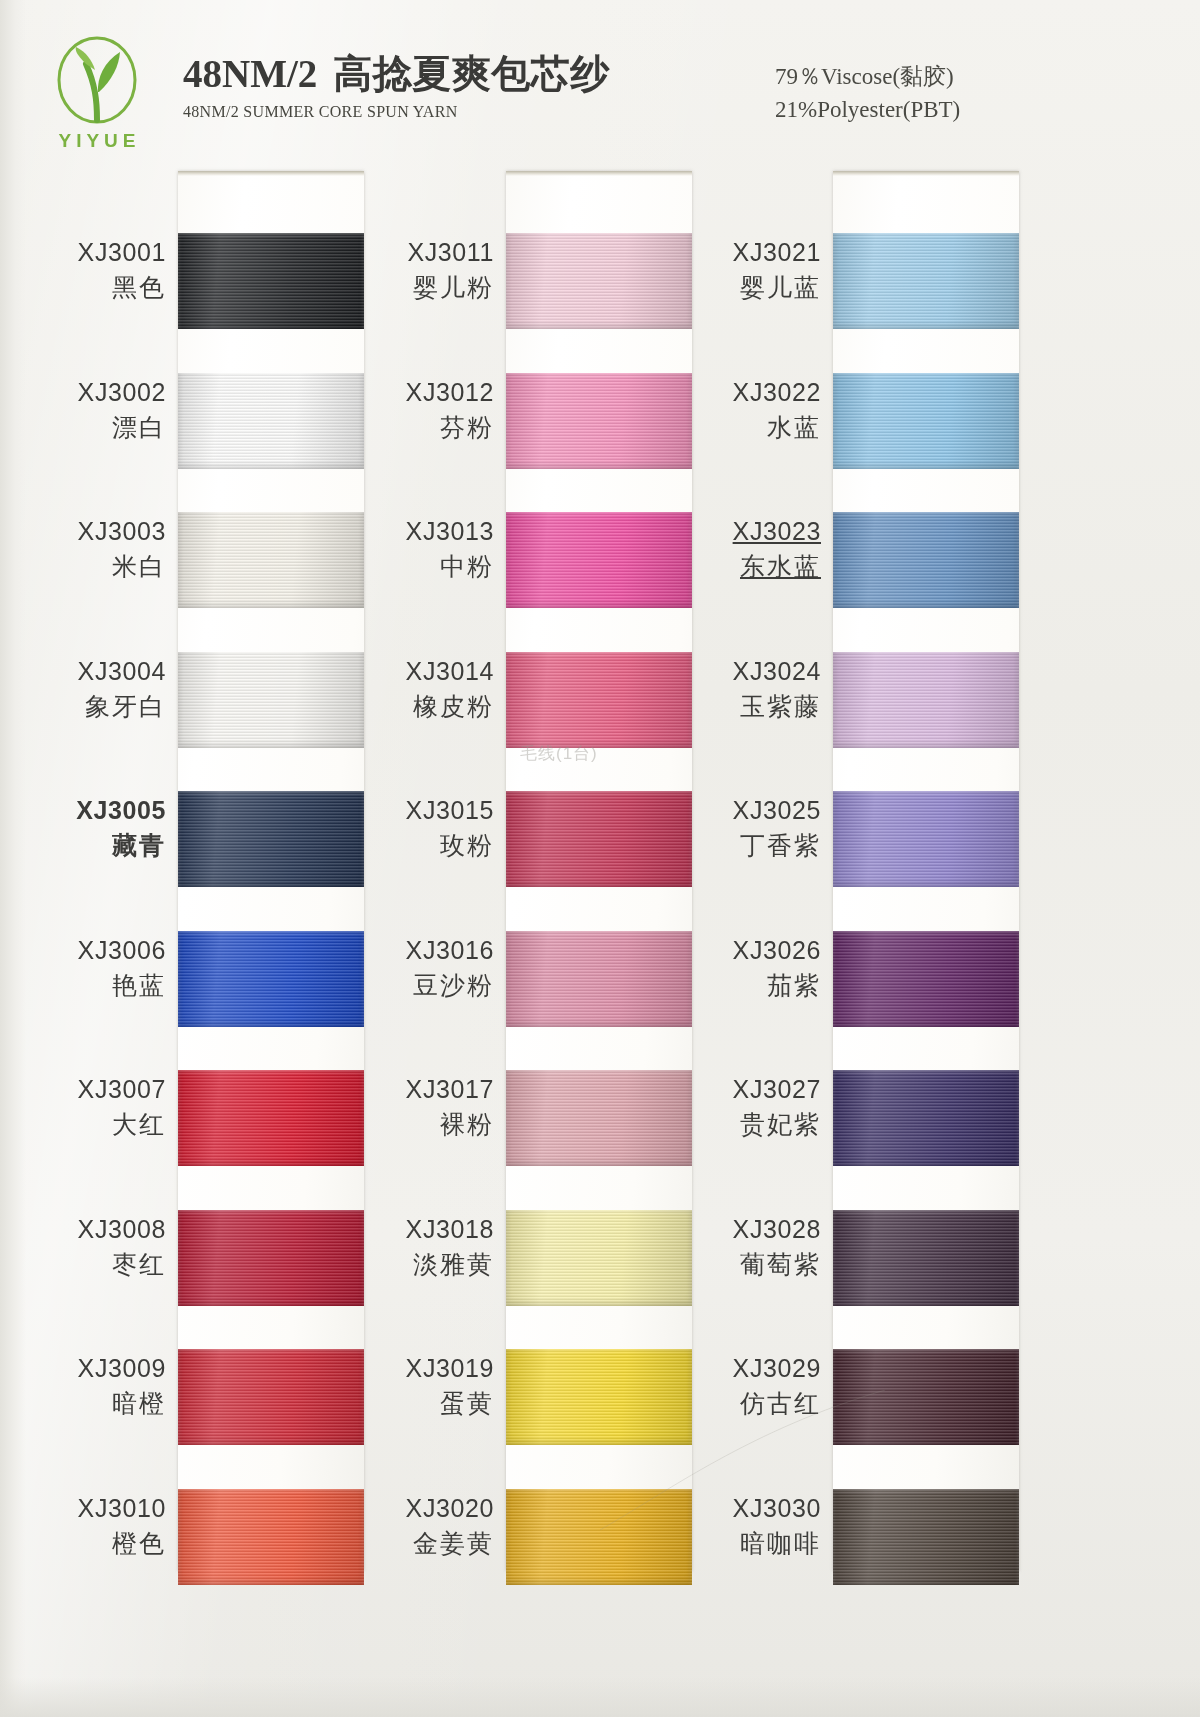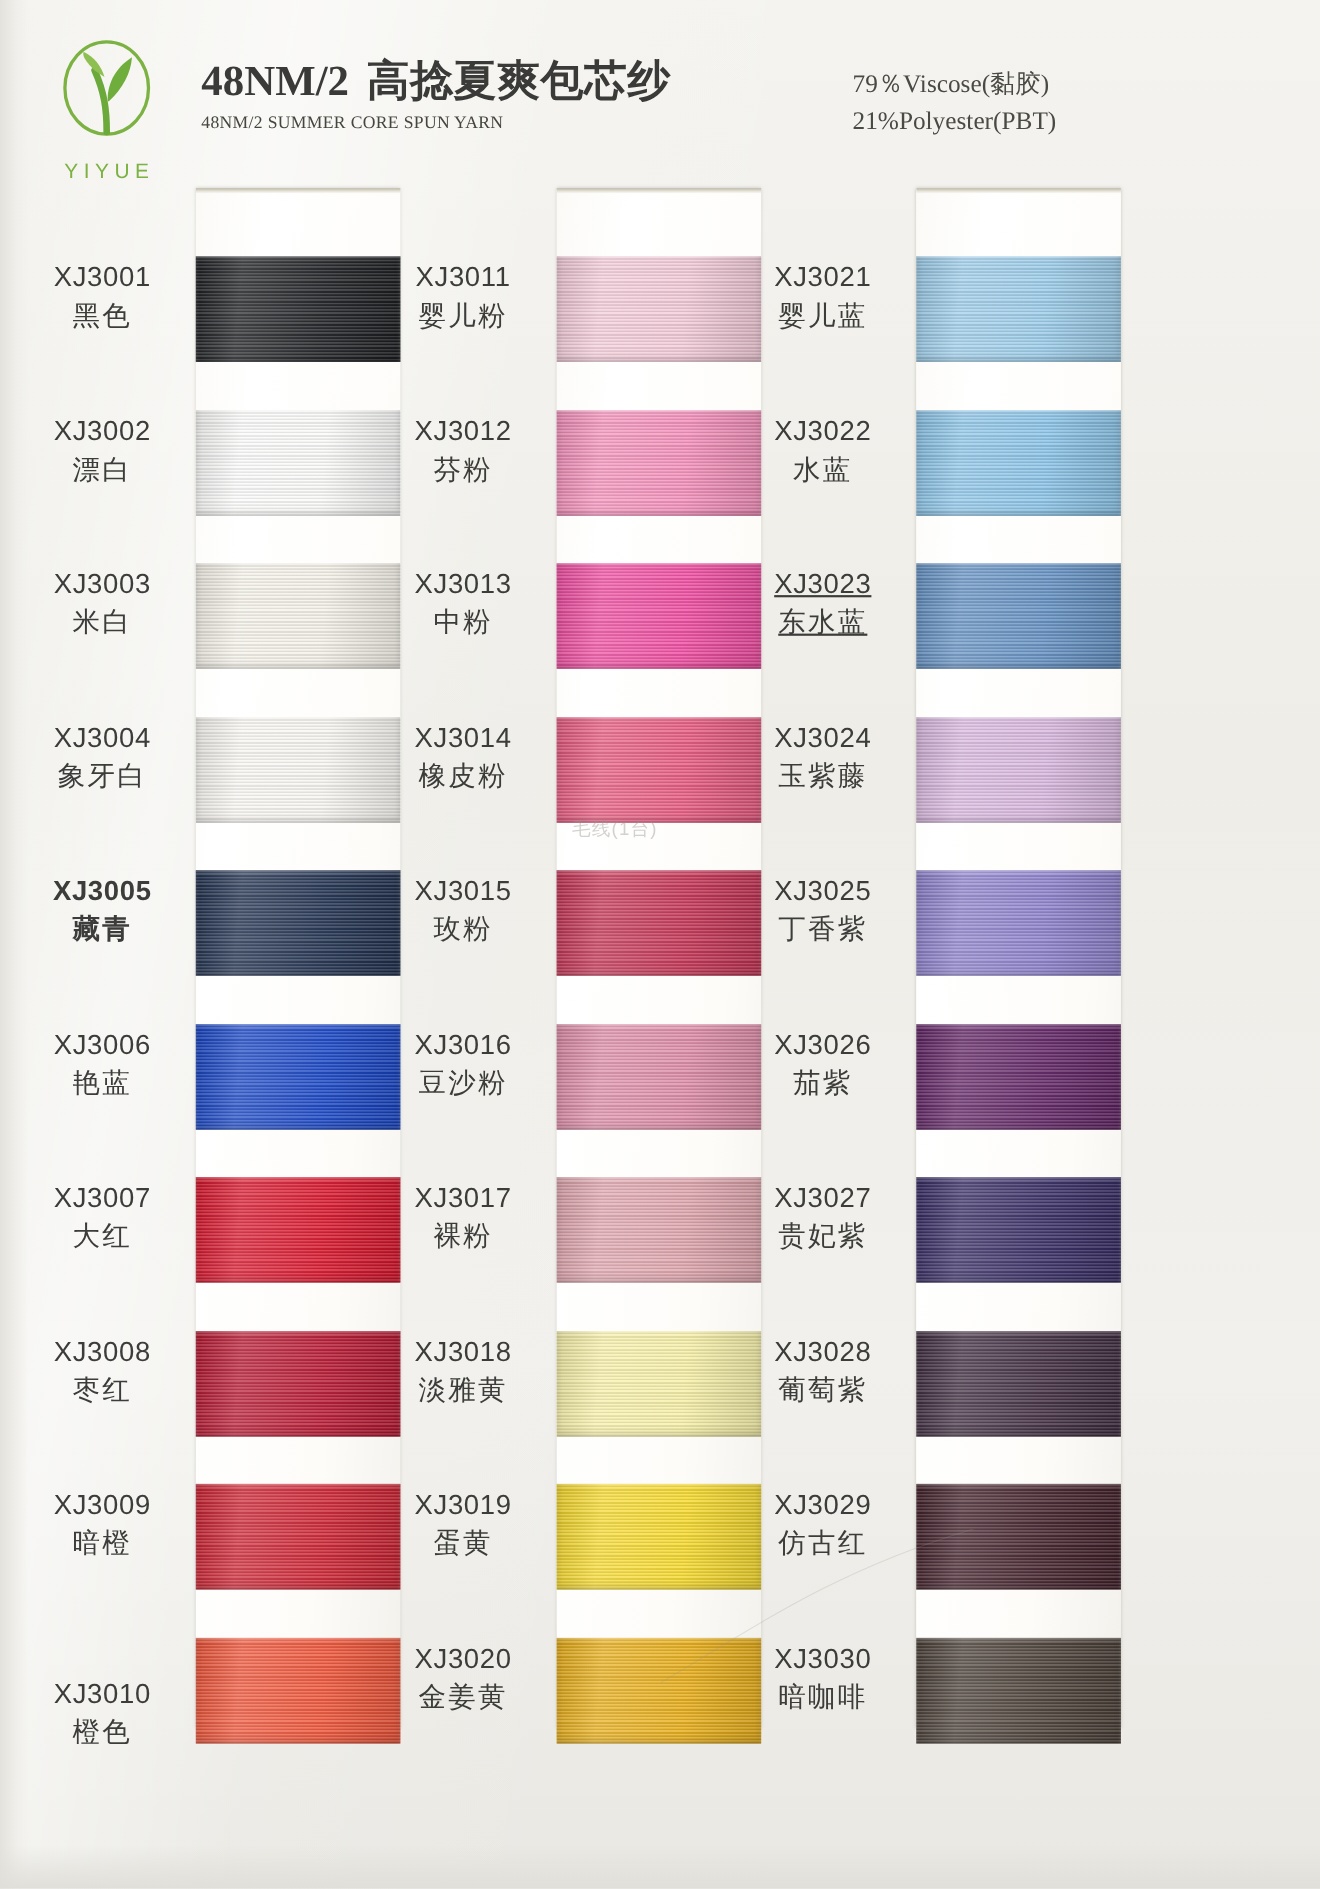--- a/index.html
+++ b/index.html
@@ -47,26 +47,26 @@
   }
   #logo-block {
     position: absolute;
     left: 33px; top: 36px;
     width: 128px; height: 120px;
     text-align: center;
   }
   #logo-mark { display: block; margin: 0 auto; }
   #logo-text {
     display: block;
-    margin-top: 18px;
+    margin-top: 2px;
     font-size: 19px;
     letter-spacing: 5px;
     color: #7cb242;
     font-family: "Liberation Sans", sans-serif;
-    font-weight: 400;
+    font-weight: 700;
     text-indent: 5px;
   }
 
   #title-block {
     position: absolute;
     left: 183px; top: 52px;
     width: 560px;
   }
   #title-cn {
     font-family: "Liberation Serif", "DejaVu Serif", serif;
@@ -148,21 +148,21 @@
       rgba(255,255,255,0.16) 22%,
       rgba(255,255,255,0.05) 62%,
       rgba(0,0,0,0.12) 100%);
   }
 
   
   .label {
     position: absolute;
     left: 0;
     width: 146px;
-    text-align: center;
+    text-align: right;
     color: #3c3c3a;
     font-family: "Liberation Sans", "DejaVu Sans", sans-serif;
   }
   .label .code {
     display: block;
     font-size: 25px;
     letter-spacing: 0.6px;
     line-height: 1.25;
   }
   .label .name {
@@ -266,21 +266,21 @@
       <span class="name">大红</span>
     </div>
     <div class="label" style="top: 1048.5px;">
       <span class="code">XJ3008</span>
       <span class="name">枣红</span>
     </div>
     <div class="label" style="top: 1188px;">
       <span class="code">XJ3009</span>
       <span class="name">暗橙</span>
     </div>
-    <div class="label" style="top: 1327.5px; margin-top: 32px;">
+    <div class="label" style="top: 1327.5px;">
       <span class="code">XJ3010</span>
       <span class="name">橙色</span>
     </div>
   </div>
 
 <div class="column" id="column-2">
   <div class="strip">
     <div class="strip-top-edge"></div>
   <div class="swatch" style="top: 62px; background-color: rgb(244, 204, 217);"></div>
       <div class="swatch" style="top: 201.5px; background-color: rgb(245, 144, 187);"></div>

